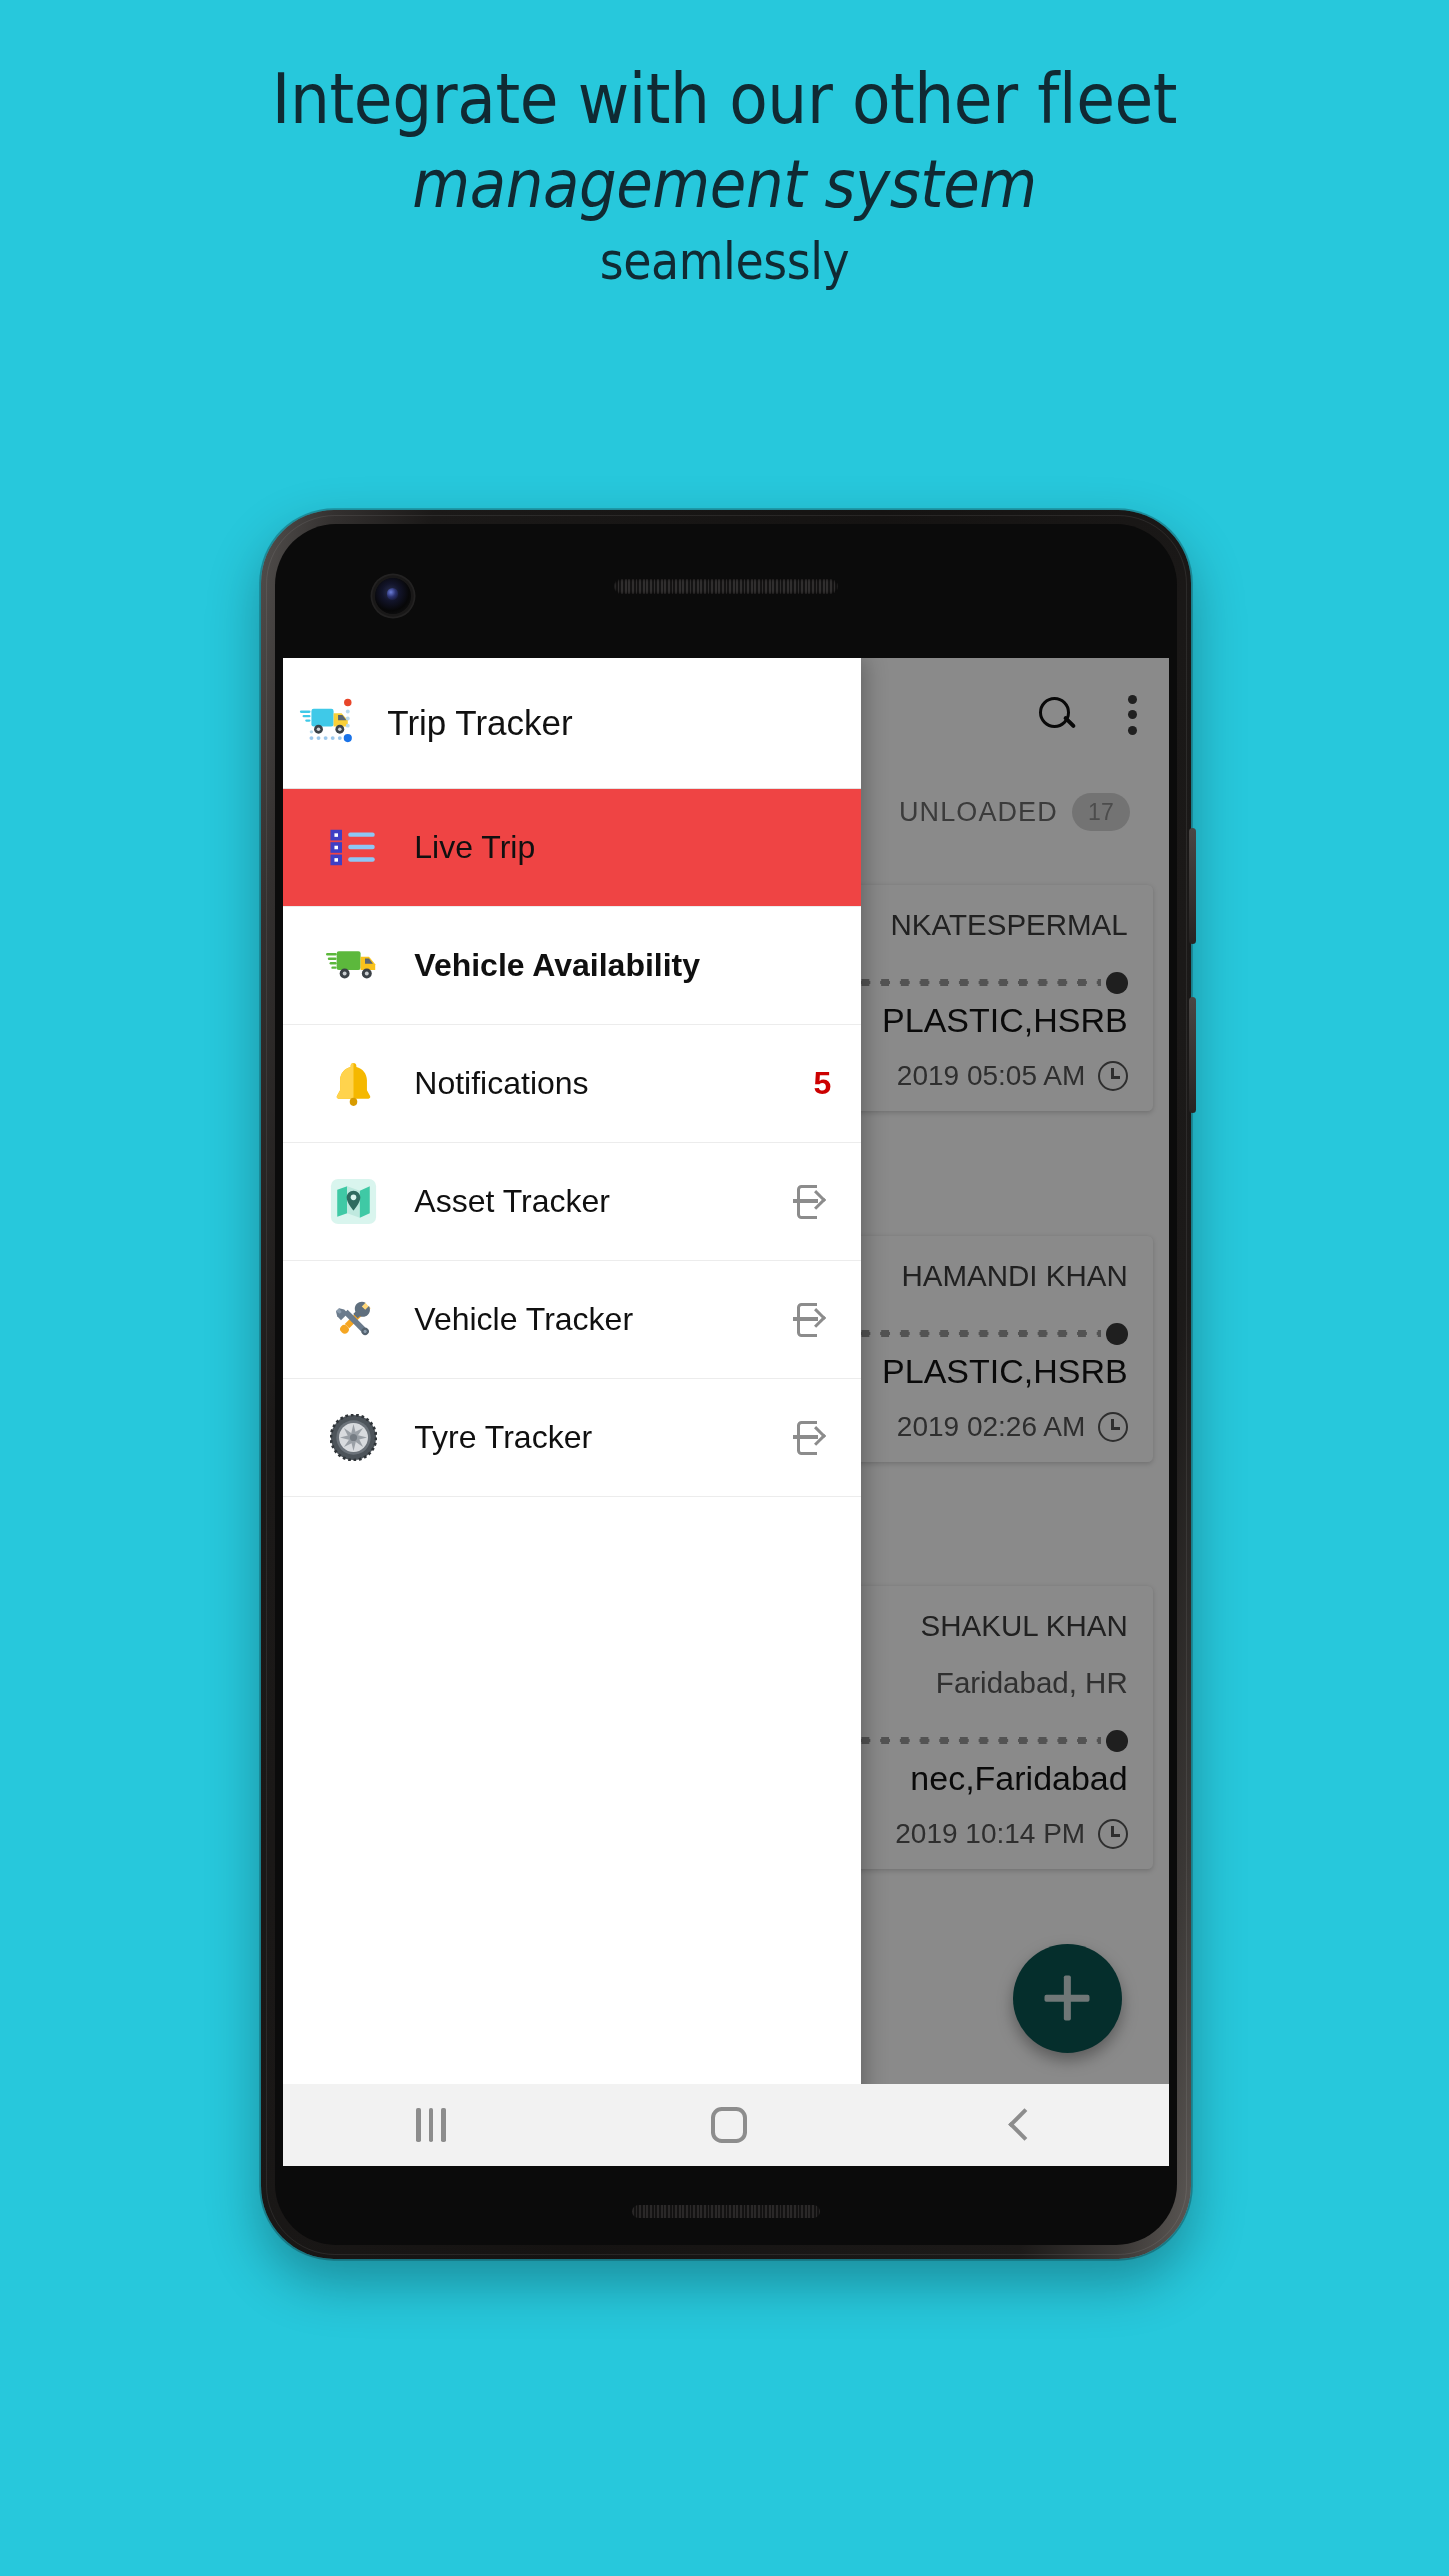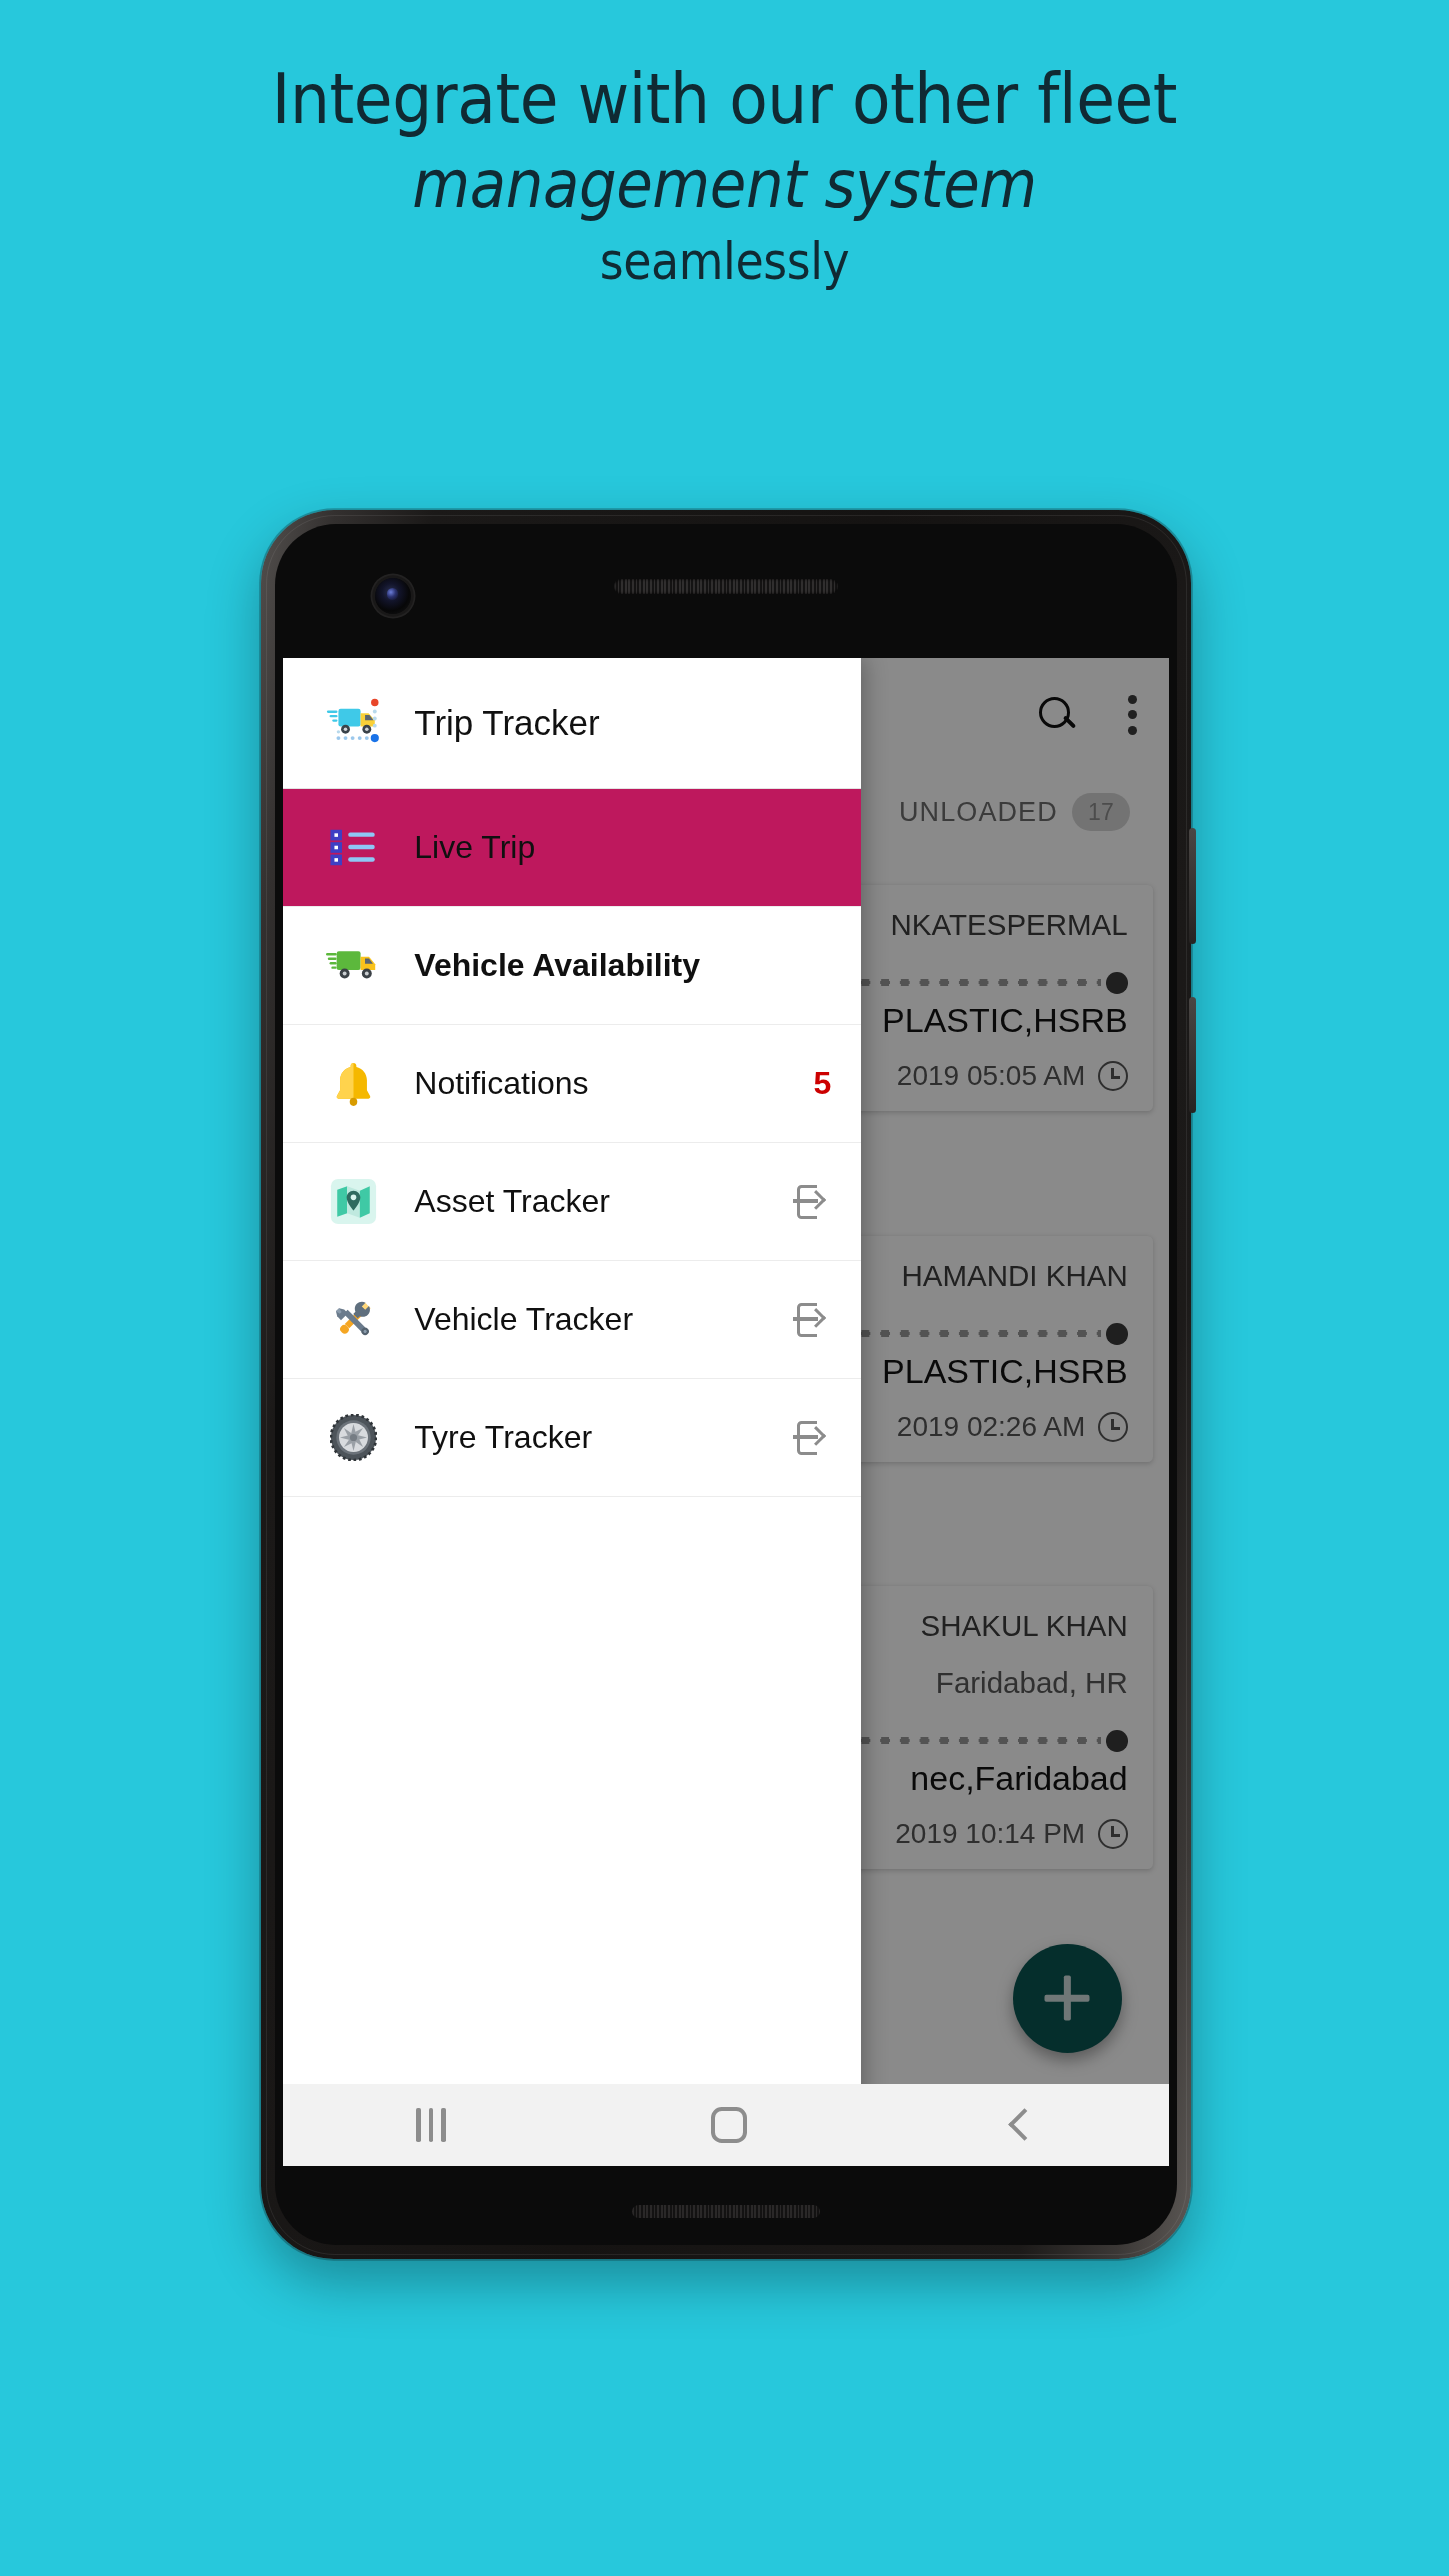--- a/index.html
+++ b/index.html
@@ -168,36 +168,35 @@
   .drawer {
     position:absolute; top:0; left:0; bottom:0;
     width: 578px;
     background:#ffffff;
     box-shadow: 5.4px 0 21.5px rgba(0,0,0,0.28);
     display:flex; flex-direction:column;
   }
   .drawer-header {
     height: 131px;
     display:flex; align-items:center; gap:0;
-    padding-left: 27px;
     border-bottom:0.9px solid #e3e3e3;
     background:#fff;
   }
   .drawer-header .d-ico { width: 86px; flex:none; display:flex; justify-content:center; }
   .drawer-title { font-size:35px; color:#111; margin-left: 18px; }
 
   .menu-item {
     position:relative;
     min-height: 118px;
     display:flex; align-items:center;
     padding-left:27px; padding-right:30px;
     border-bottom:0.9px solid #ececec;
     background:#ffffff;
   }
-  .menu-item.selected { background:#be185d; }
+  .menu-item.selected { background:#ef4444; }
   .menu-item .d-ico { width: 86px; flex:none; display:flex; justify-content:center; align-items:center; }
   .menu-label { font-size:32px; color:#101010; margin-left:18px; flex:1; white-space:nowrap;}
   .menu-label.bold { font-weight:bold; }
   .menu-badge { font-size:32px; color:#cc0000; font-weight:bold; }
   .menu-trail { width:39px;height:39px; flex:none; position:relative; }
   .menu-trail .box {
     position:absolute; right:0; top:2.7px; width:34px;height:34px;
     border:3.6px solid #8c8c8c; border-radius:4.5px;
   }
   .menu-trail .arrow {

